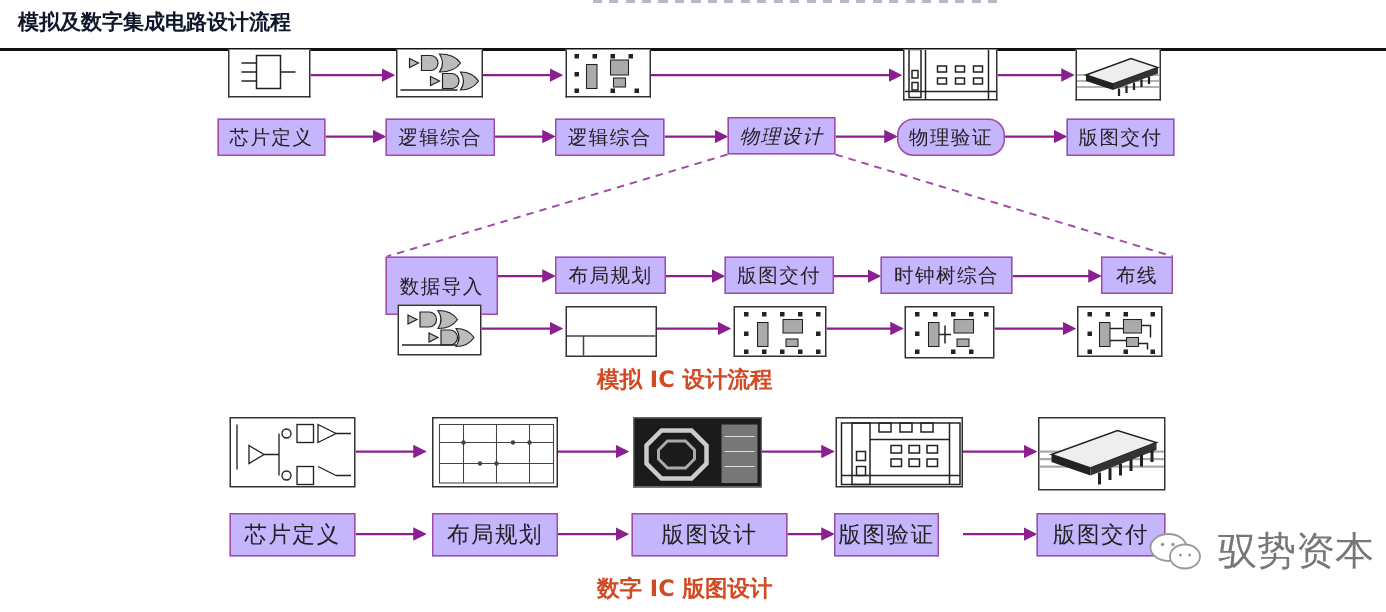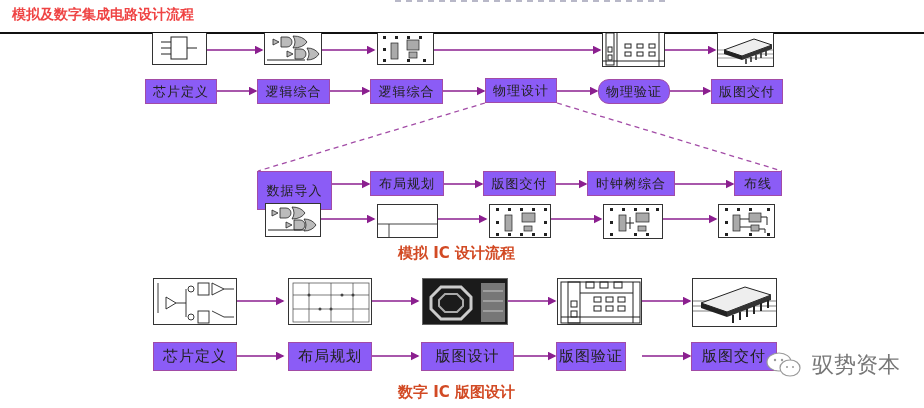--- a/index.html
+++ b/index.html
@@ -1,26 +1,26 @@
 <!DOCTYPE html>
 <html><head>
 <meta charset="utf-8">
 <style>
   html,body{margin:0;padding:0;background:#fff;}
   body{width:924px;height:408px;position:relative;overflow:hidden;font-family:"DejaVu Sans",sans-serif;}
   .abs{position:absolute;}
-  .page-title{left:12px;top:6px;font-size:14px;font-weight:bold;color:#ef4444;font-family:"DejaVu Sans",sans-serif;}
+  .page-title{left:12px;top:6px;font-size:14px;font-weight:bold;color:#0f172a;font-family:"DejaVu Sans",sans-serif;}
   .rule{left:0;top:32px;width:924px;height:2px;background:#111;}
   .topfaint{left:395px;top:0;width:270px;height:2px;background:repeating-linear-gradient(90deg,#b8b8c8 0 6px,#fff 6px 11px);}
-  .step{position:absolute;border:1.5px solid #a24ba6;background:#8b5cf6;color:#222;font-family:"DejaVu Serif",serif;font-size:13px;display:flex;align-items:center;justify-content:center;box-sizing:border-box;letter-spacing:1px;}
+  .step{position:absolute;border:1.5px solid #a24ba6;background:#c4b5fd;color:#222;font-family:"DejaVu Serif",serif;font-size:13px;display:flex;align-items:center;justify-content:center;box-sizing:border-box;letter-spacing:1px;}
   .step.big{font-size:15px;border-width:1.5px;}
   .thumb{position:absolute;border:1.5px solid #333;background:#fff;box-sizing:border-box;overflow:hidden;}
   .caption{position:absolute;color:#d24a24;font-weight:bold;font-size:15px;font-family:"DejaVu Sans",sans-serif;}
   svg.overlay{position:absolute;left:0;top:0;width:924px;height:408px;pointer-events:none;}
-  .wm{left:764px;top:350px;display:flex;align-items:center;gap:8px;color:#777;font-size:22px;font-family:"DejaVu Sans",sans-serif;}
+  .wm{left:764px;top:350px;display:flex;align-items:center;gap:8px;color:#777;font-size:26px;font-family:"DejaVu Sans",sans-serif;}
 </style>
 </head>
 <body>
 
 <div class="abs topfaint"></div>
 <div class="abs page-title">模拟及数字集成电路设计流程</div>
 <div class="abs rule"></div>
 
 <svg class="overlay">
   <defs>
@@ -144,21 +144,21 @@
         <line x1="38" y1="22" x2="38" y2="27"></line>
         <line x1="43" y1="20" x2="43" y2="25"></line>
         <line x1="48" y1="18" x2="48" y2="23"></line>
       </g>
     </svg>
 </div>
 
 <div class="step" style="left:145px;top:79px;width:72px;height:25px;">芯片定义</div>
 <div class="step" style="left:257px;top:79px;width:73px;height:25px;">逻辑综合</div>
 <div class="step" style="left:370px;top:79px;width:73px;height:25px;">逻辑综合</div>
-<div class="step" style="left:485px;top:78px;width:72px;height:25px;">物理设计</div>
+<div class="step" style="left:485px;top:78px;width:72px;height:25px;font-style:italic;">物理设计</div>
 <div class="step" style="left:598px;top:79px;width:72px;height:25px;border-radius:11px;">物理验证</div>
 <div class="step" style="left:711px;top:79px;width:72px;height:25px;">版图交付</div>
 
 <div class="step" style="left:257px;top:171px;width:75px;height:39px;">数据导入</div>
 <div class="step" style="left:370px;top:171px;width:74px;height:25px;">布局规划</div>
 <div class="step" style="left:483px;top:171px;width:73px;height:25px;">版图交付</div>
 <div class="step" style="left:587px;top:171px;width:88px;height:25px;">时钟树综合</div>
 <div class="step" style="left:734px;top:171px;width:48px;height:25px;">布线</div>
 
 <div class="thumb" style="left:265px;top:203px;width:56px;height:34px;">
@@ -337,21 +337,21 @@
         <line x1="54" y1="30" x2="54" y2="38"></line>
         <line x1="61" y1="27" x2="61" y2="35"></line>
         <line x1="68" y1="24" x2="68" y2="32"></line>
         <line x1="75" y1="21" x2="75" y2="29"></line>
       </g>
     </svg>
 </div>
 
 <div class="step big" style="left:153px;top:342px;width:84px;height:29px;">芯片定义</div>
 <div class="step big" style="left:288px;top:342px;width:84px;height:29px;">布局规划</div>
-<div class="step big" style="left:421px;top:342px;width:93px;height:29px;">版图设计</div>
+<div class="step big" style="left:421px;top:342px;width:104px;height:29px;">版图设计</div>
 <div class="step big" style="left:556px;top:342px;width:70px;height:29px;text-align:right;">版图验证</div>
 <div class="step big" style="left:691px;top:342px;width:86px;height:29px;">版图交付</div>
 
 <div class="caption" style="left:398px;top:383px;">数字 IC 版图设计</div>
 
 <div class="abs wm">
   <svg width="40" height="30">
       <g fill="#fff" stroke="#999" stroke-width="1.2">
         <ellipse cx="15" cy="12" rx="12" ry="9"></ellipse>
         <ellipse cx="26" cy="18" rx="10" ry="8"></ellipse>

